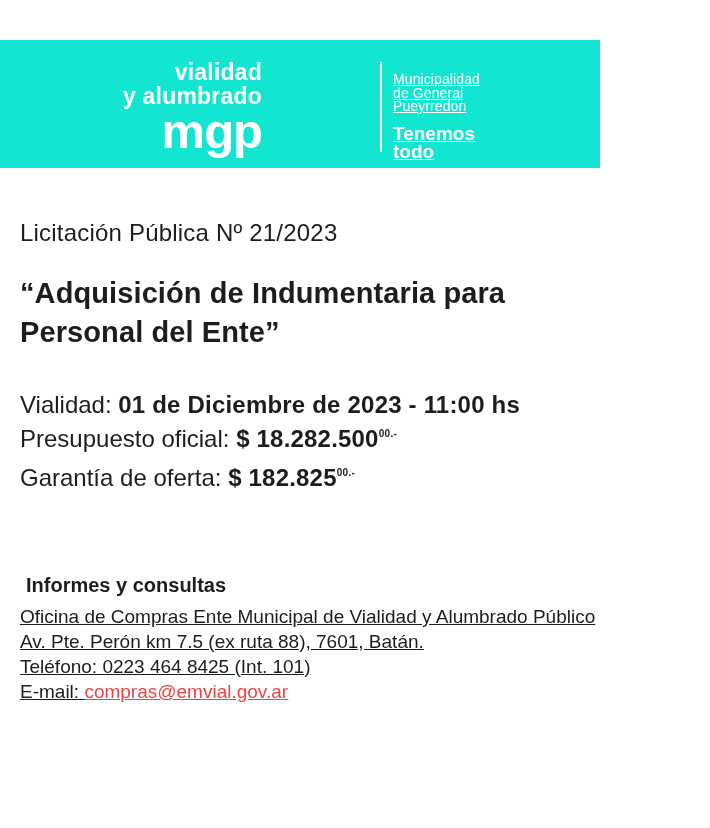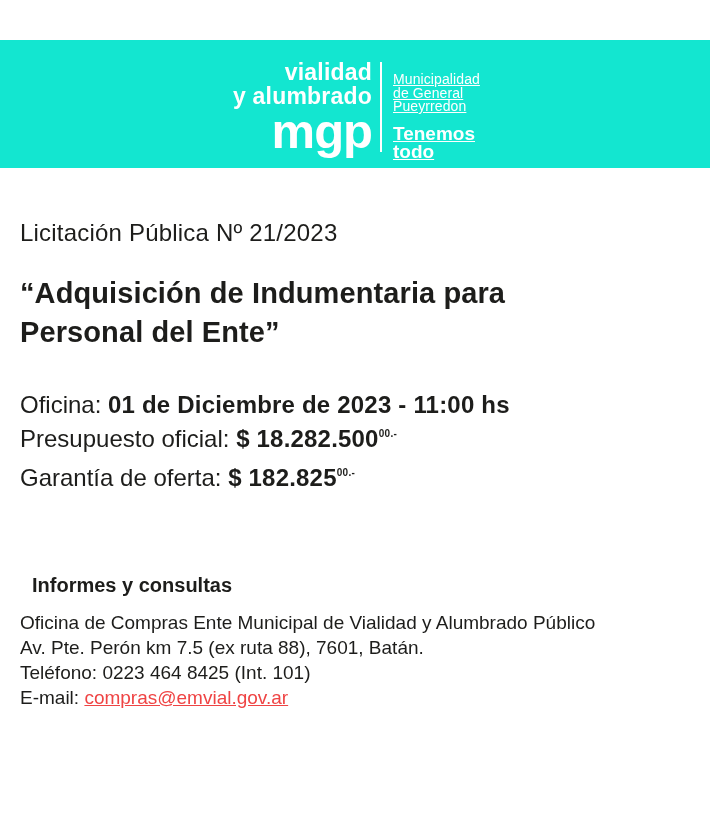--- a/index.html
+++ b/index.html
@@ -10,21 +10,21 @@
     font-family: "Liberation Sans", sans-serif;
     color: #1d1d1b;
     overflow: hidden;
   }
   .page { position: relative; width: 710px; height: 828px; }
 
   
   .banner {
     position: relative;
     margin-top: 40px;
-    width: 710px;
+    width: 600px;
     height: 128px;
     background: #13e6d0;
     color: #ffffff;
   }
   .logo-block {
     position: absolute;
     top: 21px;
     right: 338px;
     text-align: right;
     line-height: 1;
@@ -107,30 +107,31 @@
   .figures .val { font-weight: 700; letter-spacing: 0.2px; }
   .sup {
     font-size: 10px;
     font-weight: 700;
     position: relative;
     top: -10px;
     letter-spacing: 0.3px;
   }
   .contact { margin-top: 72px; }
   .contact-title {
-    margin: 12px;
+    margin: 6px;
     font-size: 20px;
     font-weight: 700;
     line-height: 26px;
   }
   .contact-lines {
     margin-top: 2px;
     font-size: 19px;
     font-weight: 400;
     line-height: 25px;
+    text-decoration: underline;
   }
   .email-link {
     color: #ef4444;
     text-decoration: underline;
     cursor: pointer;
   }
 </style>
 </head>
 <body>
 
@@ -156,21 +157,21 @@
     </div>
   </div>
 
   <div class="content">
 
     <h1 class="doc-title">Licitación Pública Nº 21/2023</h1>
 
     <div class="subject">“Adquisición de Indumentaria para Personal del Ente”</div>
 
     <div class="figures">
-      <div><span class="lbl">Oficina: </span><span class="val">01 de Diciembre de 2023 - 11:00 hs</span></div>
+      <div><span class="lbl">Vialidad: </span><span class="val">01 de Diciembre de 2023 - 11:00 hs</span></div>
       <div><span class="lbl">Presupuesto oficial: </span><span class="val">$ 18.282.500</span><span class="sup">00.-</span></div>
       <div><span class="lbl">Garantía de oferta: </span><span class="val">$ 182.825</span><span class="sup">00.-</span></div>
     </div>
 
     <div class="contact">
       <h2 class="contact-title">Informes y consultas</h2>
       <div class="contact-lines">
         <div>Oficina de Compras Ente Municipal de Vialidad y Alumbrado Público</div>
         <div>Av. Pte. Perón km 7.5 (ex ruta 88), 7601, Batán.</div>
         <div>Teléfono: 0223 464 8425 (Int. 101)</div>

